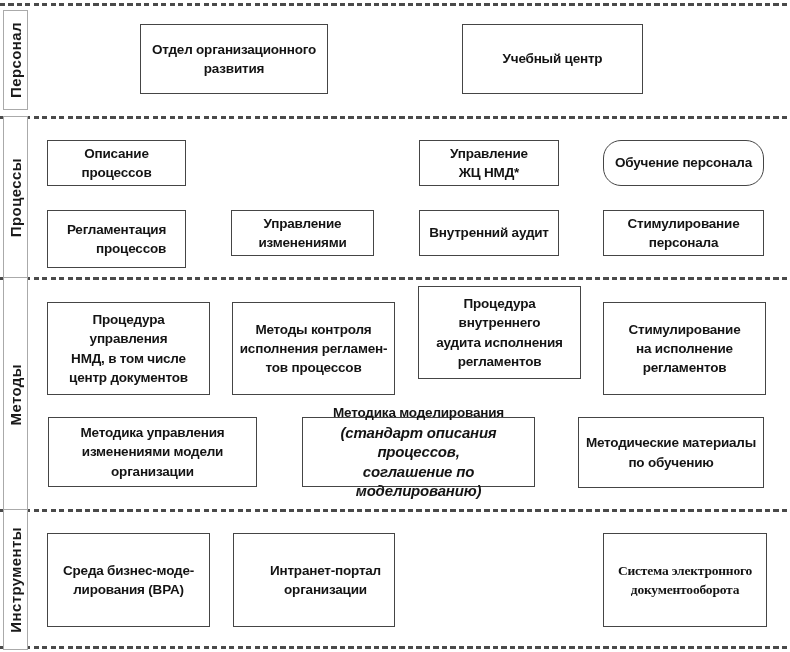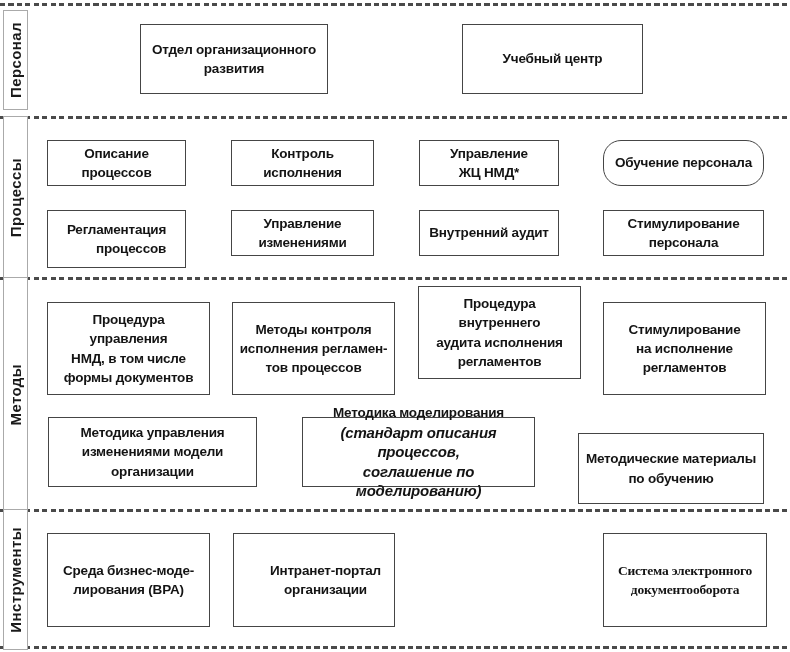--- a/index.html
+++ b/index.html
@@ -94,21 +94,21 @@
   .n-audit     { left: 419px; top: 210px; width: 140px; height: 46px; }
   .n-stimul    { left: 603px; top: 210px; width: 161px; height: 46px; }
 
   
   .m-nmdproc   { left: 47px;  top: 302px; width: 163px; height: 93px; }
   .m-ctrl      { left: 232px; top: 302px; width: 163px; height: 93px; }
   .m-auditproc { left: 418px; top: 286px; width: 163px; height: 93px; text-align: center; }
   .m-stimreg   { left: 603px; top: 302px; width: 163px; height: 93px; }
   .m-izm       { left: 48px;  top: 417px; width: 209px; height: 70px; }
   .m-model     { left: 302px; top: 417px; width: 233px; height: 70px; }
-  .m-mat       { left: 578px; top: 417px; width: 186px; height: 71px; margin-top: 16px; }
+  .m-mat       { left: 578px; top: 417px; width: 186px; height: 71px; }
 
   
   .t-bpa       { left: 47px;  top: 533px; width: 163px; height: 94px; }
   .t-intranet  { left: 233px; top: 533px; width: 162px; height: 94px; padding-left: 28px; }
   .t-archive   { left: 418px; top: 533px; width: 164px; height: 94px; }
   .t-edms      { left: 603px; top: 533px; width: 164px; height: 94px; font-family: Liberation Serif, serif; }
 </style>
 </head>
 <body>
 
@@ -132,36 +132,34 @@
   <div class="vlabel vlabel-3">
     <span>Инструменты</span>
   </div>
 
   <div class="box n-orgdev">Отдел организационного
 развития</div>
   <div class="box n-training">Учебный центр</div>
 
   <div class="box n-desc">Описание
 процессов</div>
-  <div class="box n-control">Контроль
-исполнения</div>
   <div class="box n-zhc">Управление
 ЖЦ НМД*</div>
   <div class="box n-edu">Обучение персонала</div>
   <div class="box n-reglam">Регламентация
 процессов</div>
   <div class="box n-changes">Управление
 изменениями</div>
   <div class="box n-audit">Внутренний аудит</div>
   <div class="box n-stimul">Стимулирование
 персонала</div>
 
   <div class="box m-nmdproc">Процедура управления
 НМД, в том числе
-формы документов</div>
+центр документов</div>
   <div class="box m-ctrl">Методы контроля
 исполнения регламен-
 тов процессов</div>
   <div class="box m-auditproc">Процедура внутреннего
 аудита исполнения
 регламентов</div>
   <div class="box m-stimreg">Стимулирование
 на исполнение
 регламентов</div>
   <div class="box m-izm">Методика управления

